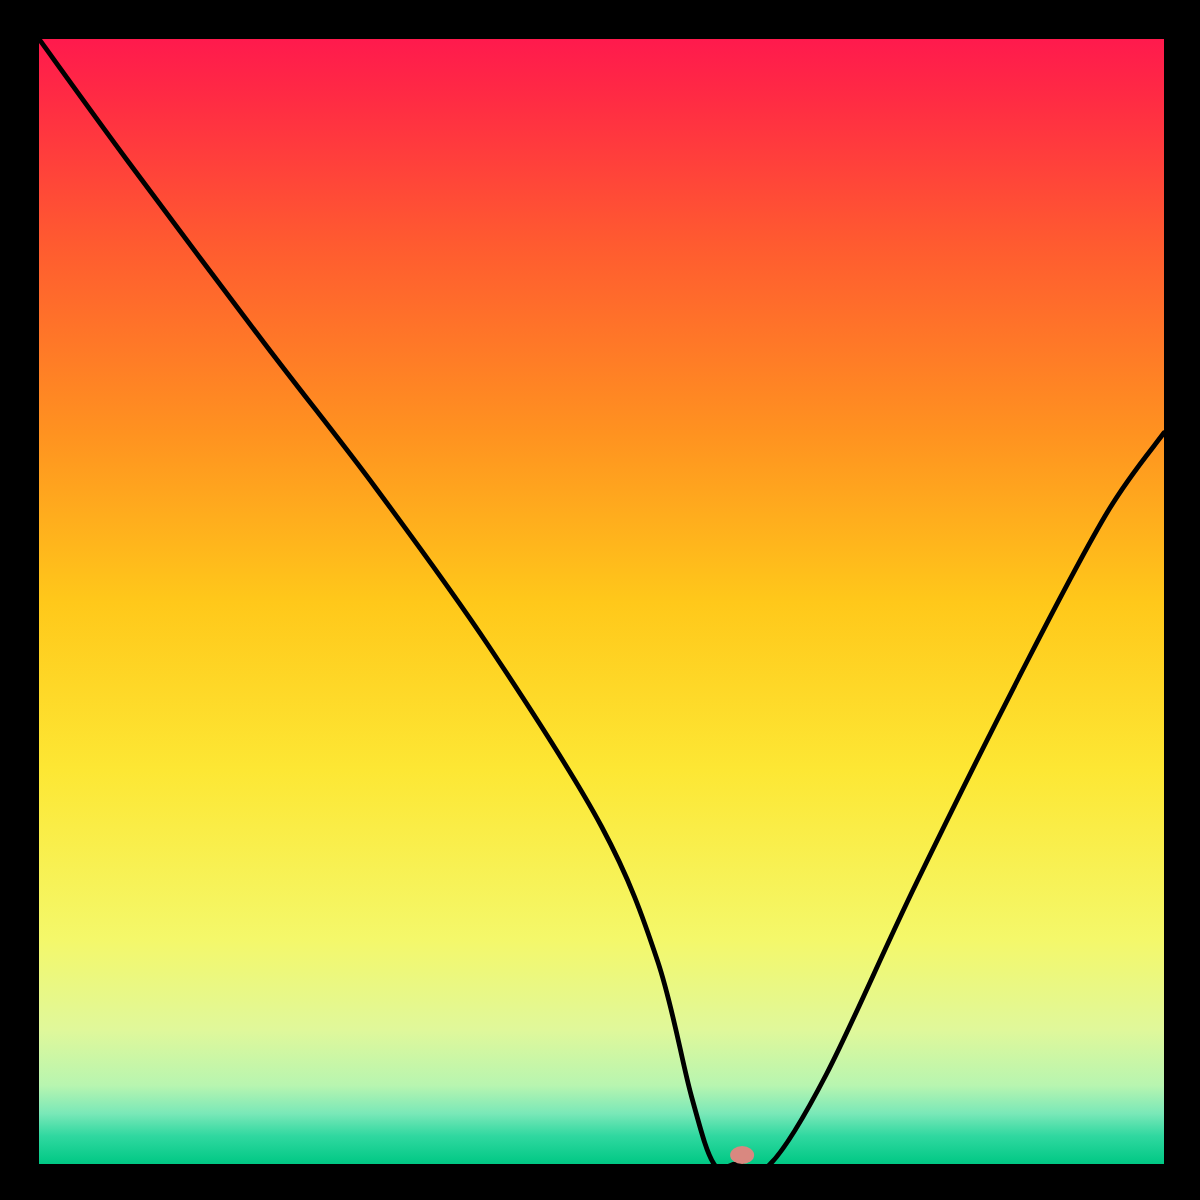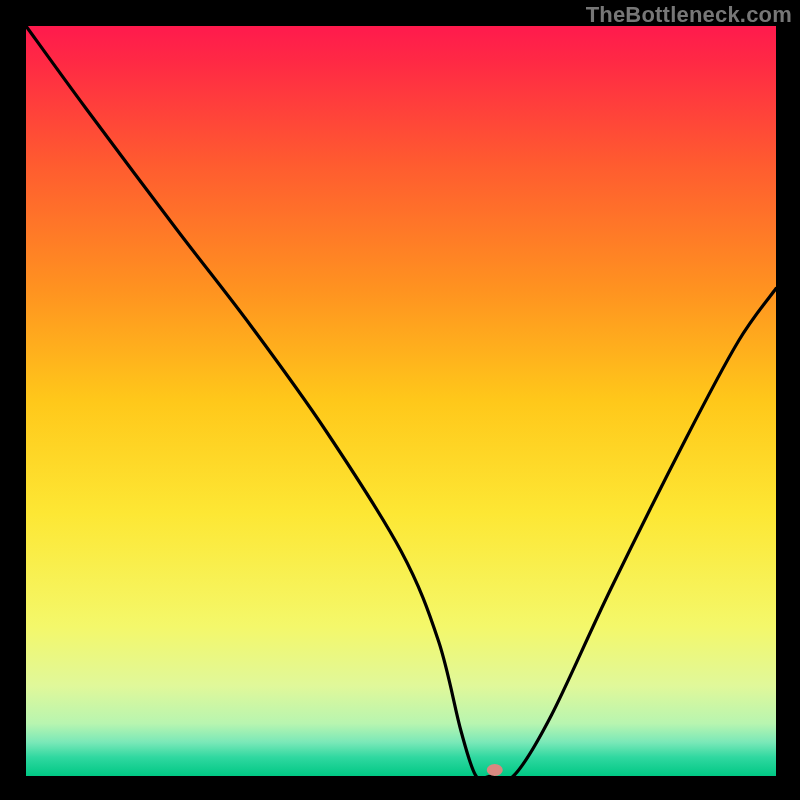--- a/index.html
+++ b/index.html
@@ -38,21 +38,20 @@
     width: 100%;
     height: 100%;
     display: block;
   }
 </style>
 </head>
 <body>
 
 <div class="stage">
 
-  <div class="watermark">TheBottleneck.com</div>
 
   <div class="plot">
     <svg class="chart" viewBox="0 0 750 750" preserveAspectRatio="none">
       <defs>
         <linearGradient id="heatgrad" x1="0" y1="0" x2="0" y2="1">
             <stop offset="0" stop-color="#ff1a4d"></stop>
             <stop offset="0.05" stop-color="#ff2a44"></stop>
             <stop offset="0.18" stop-color="#ff5a30"></stop>
             <stop offset="0.35" stop-color="#ff9220"></stop>
             <stop offset="0.5" stop-color="#ffc81a"></stop>

